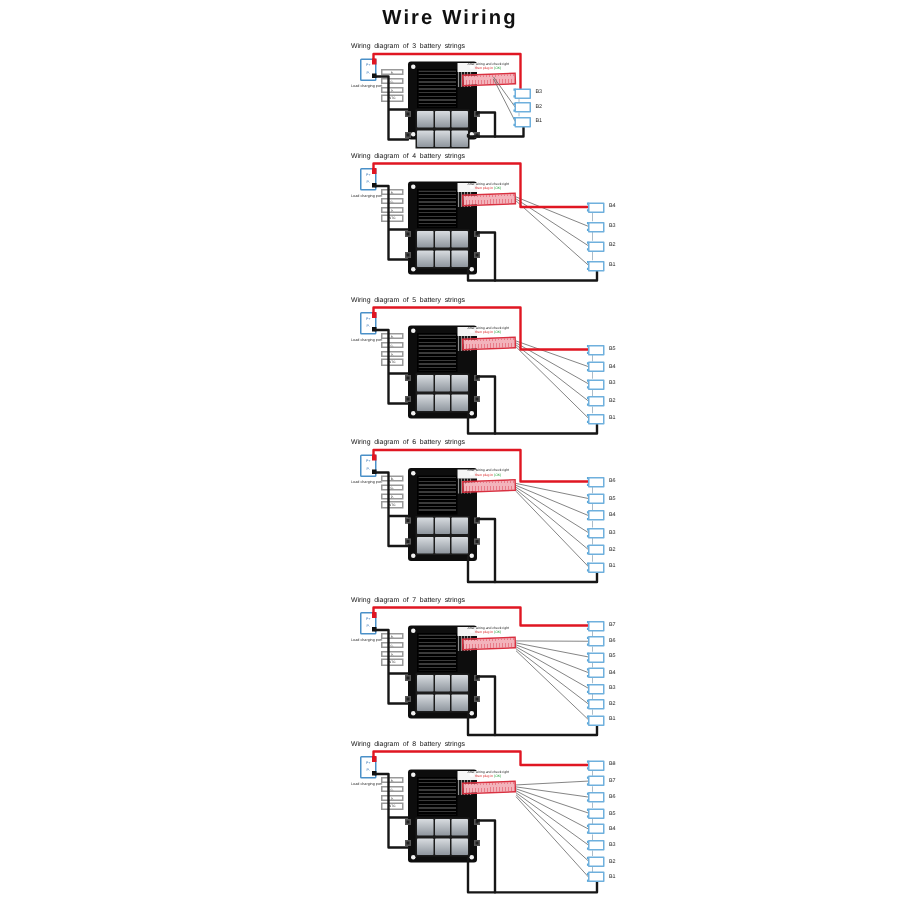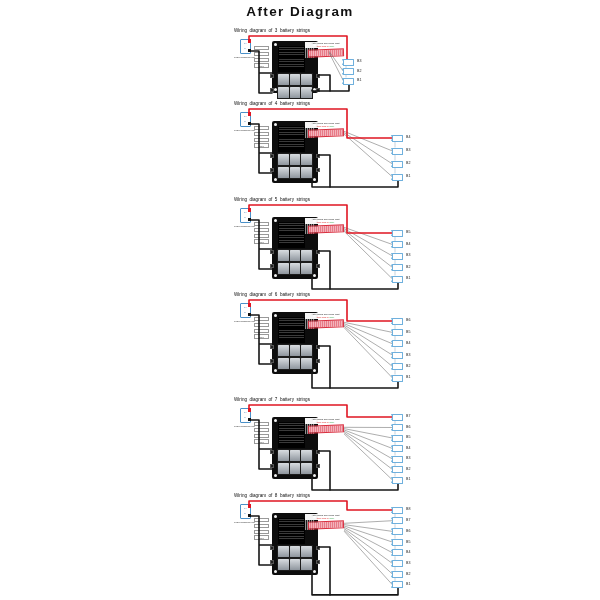--- a/index.html
+++ b/index.html
@@ -58,21 +58,21 @@
 
   
   .battery{position:absolute;width:11px;height:7px;border:.6px solid #6fb0dd;background:#fff;
            z-index:6;box-sizing:border-box;border-radius:.5px;}
   .battery-label{position:absolute;font-size:3.6px;color:#222;z-index:6;white-space:nowrap;}
 </style>
 </head>
 <body>
 
 <div class="canvas">
-  <h1 class="main-title">After Diagram</h1>
+  <h1 class="main-title">Wire Wiring</h1>
 
   <section class="wiring-section" style="top: 28px; height: 73px;">
     <div class="section-title">Wiring diagram of 3 battery strings</div>
     <div class="diagram-body">
   <div class="connector">
     <div class="cline">P+</div>
     <div class="cline">P-</div>
   </div>
   <div class="red-term"></div>
   <div class="blk-term"></div>

